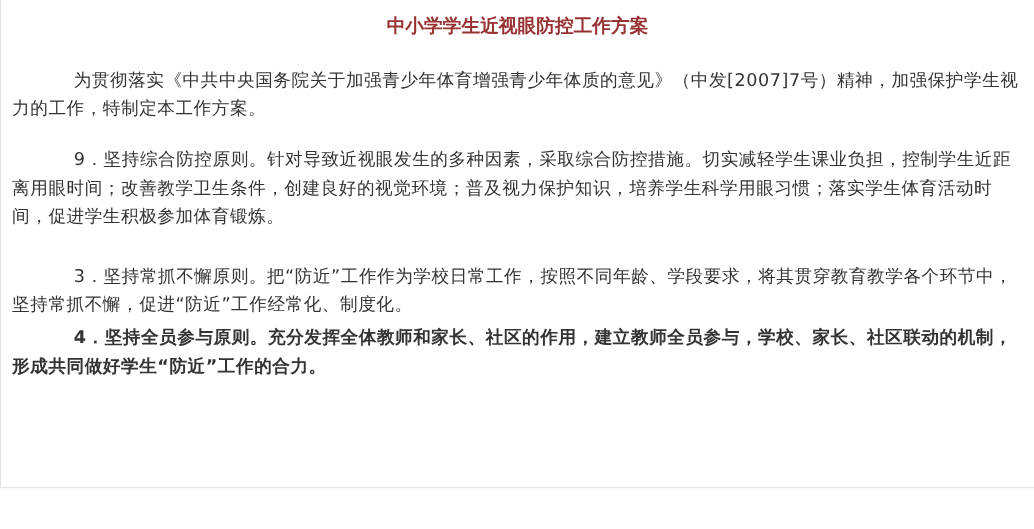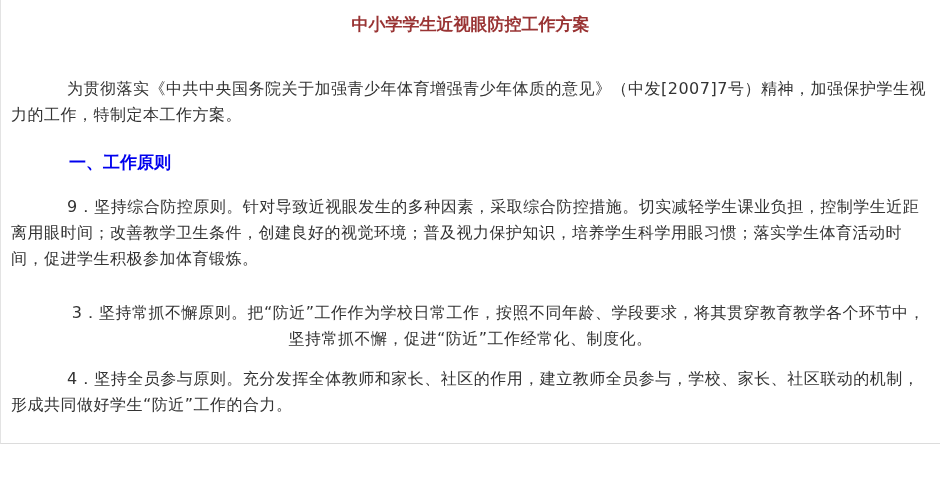--- a/index.html
+++ b/index.html
@@ -28,43 +28,42 @@
     color: #993333;
   }
   .para {
     margin: 0;
     font-size: 16px;
     line-height: 26px;
     color: #333333;
     text-indent: 56px;
     letter-spacing: 0.5px;
   }
-  .intro-para { margin-top: 40px; }
+  .intro-para { margin-top: 24px; }
   .section-heading {
     margin: 22px 0 0 0;
     font-size: 17px;
     font-weight: bold;
     line-height: 24px;
     color: #0000EE;
     text-indent: 58px;
   }
   .para-1 { margin-top: 22px; }
   .para-2 { margin-top: 20px; }
-  .para-3 { margin-top: 28px; text-align: center; }
-  .para-4 { margin-top: 14px; }
+  .para-3 { margin-top: 28px; }
+  .para-4 { margin-top: 4px; font-weight: bold; }
 </style>
 </head>
 <body>
 
 <div class="doc">
   <h1 class="doc-title">中小学学生近视眼防控工作方案</h1>
 
   <p class="para intro-para">为贯彻落实《中共中央国务院关于加强青少年体育增强青少年体质的意见》（中发[2007]7号）精神，加强保护学生视力的工作，特制定本工作方案。</p>
 
-  <h2 class="section-heading">一、工作原则</h2>
 
 
   <p class="para para-2">9．坚持综合防控原则。针对导致近视眼发生的多种因素，采取综合防控措施。切实减轻学生课业负担，控制学生近距离用眼时间；改善教学卫生条件，创建良好的视觉环境；普及视力保护知识，培养学生科学用眼习惯；落实学生体育活动时间，促进学生积极参加体育锻炼。</p>
 
   <p class="para para-3">3．坚持常抓不懈原则。把“防近”工作作为学校日常工作，按照不同年龄、学段要求，将其贯穿教育教学各个环节中，坚持常抓不懈，促进“防近”工作经常化、制度化。</p>
 
   <p class="para para-4">4．坚持全员参与原则。充分发挥全体教师和家长、社区的作用，建立教师全员参与，学校、家长、社区联动的机制，形成共同做好学生“防近”工作的合力。</p>
 </div>
 
 </body></html>

